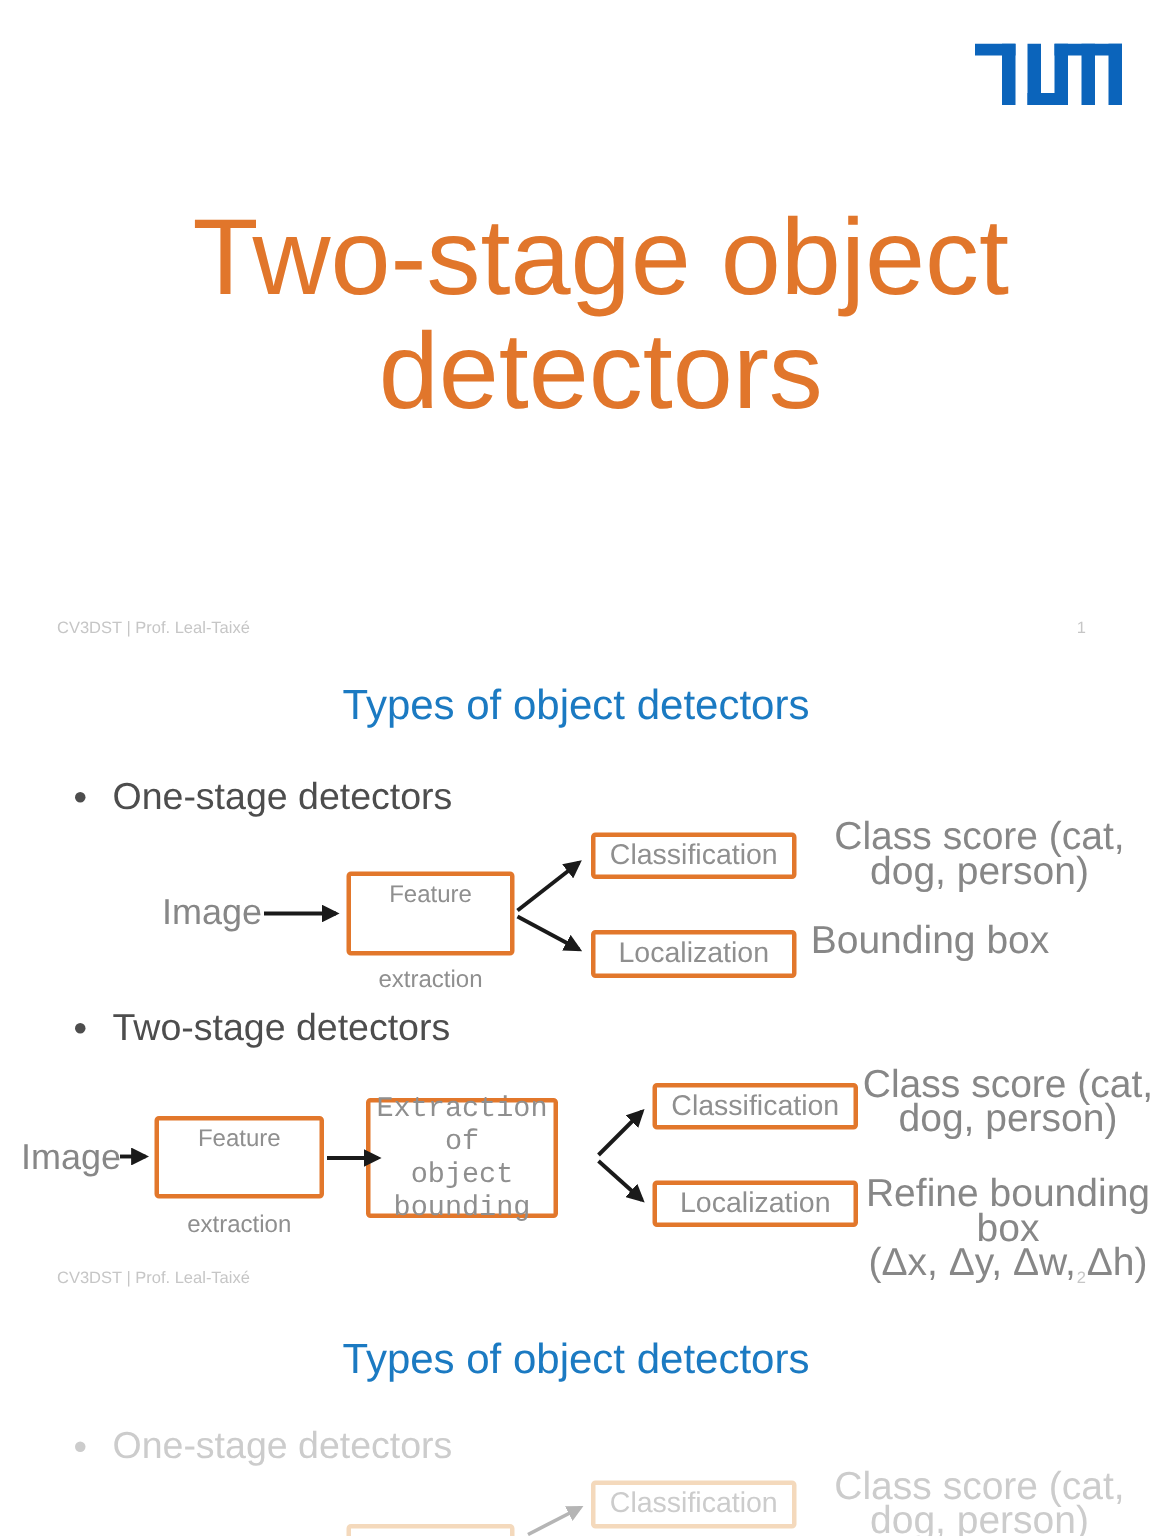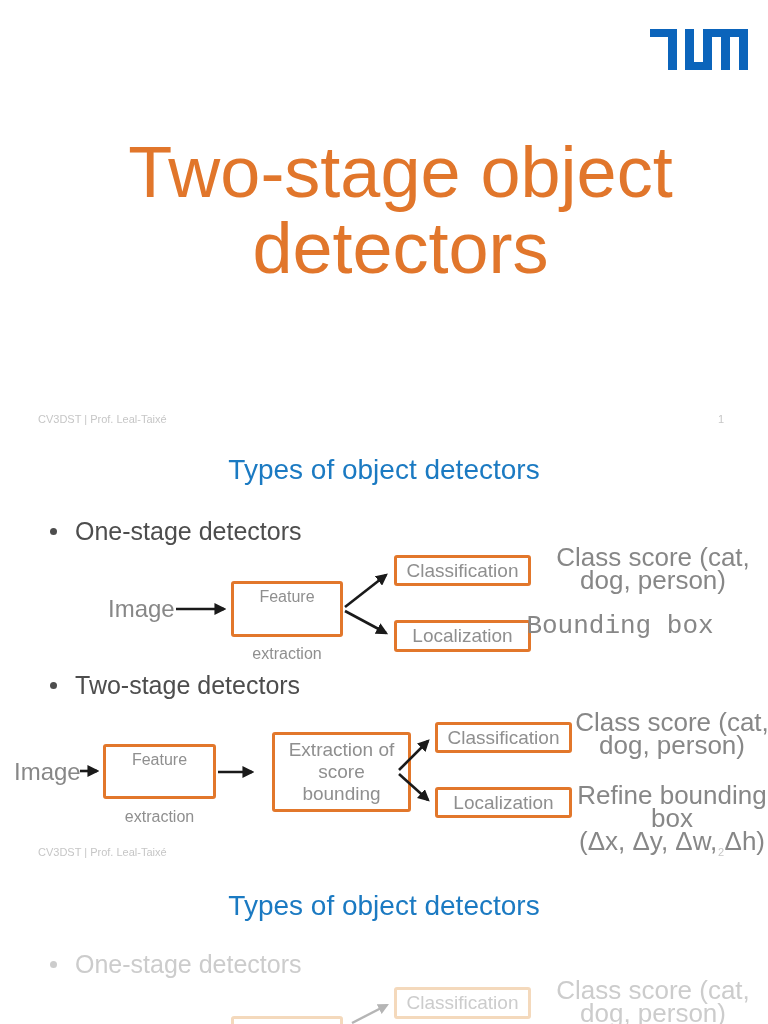--- a/index.html
+++ b/index.html
@@ -91,39 +91,39 @@
 
     <div class="abs obox" style="left:394px;top:620px;width:137px;height:32px;">
       <span class="box-line-sm">Localization</span>
     </div>
 
     <div class="abs out-label" style="left:543px;top:546px;width:220px;">
       <div>Class score (cat,</div>
       <div>dog, person)</div>
     </div>
 
-    <div class="abs out-label" style="left:520px;top:615px;width:200px;font-family:Liberation Mono, monospace;">
+    <div class="abs out-label" style="left:520px;top:615px;width:200px;">
       <div>Bounding box</div>
     </div>
 
     <div class="abs bullet-row" style="left:50px;top:671px;">
       <span class="bullet-dot"></span>
       <span>Two-stage detectors</span>
     </div>
 
     <div class="abs side-label" style="left:14px;top:760px;width:64px;">Image</div>
 
     <div class="abs obox" style="left:103px;top:744px;width:113px;height:55px;">
       <span class="box-line">Feature</span>
       <span class="box-line">extraction</span>
     </div>
 
-    <div class="abs obox" style="left:272px;top:732px;width:139px;height:80px;">
+    <div class="abs obox" style="left:244px;top:732px;width:128px;height:80px;font-family:Liberation Mono, monospace;">
       <span class="box-line-sm">Extraction of</span>
-      <span class="box-line-sm">score</span>
+      <span class="box-line-sm">object</span>
       <span class="box-line-sm">bounding</span>
     </div>
 
     <div class="abs obox" style="left:435px;top:722px;width:137px;height:31px;">
       <span class="box-line-sm">Classification</span>
     </div>
 
     <div class="abs obox" style="left:435px;top:787px;width:137px;height:31px;">
       <span class="box-line-sm">Localization</span>
     </div>

